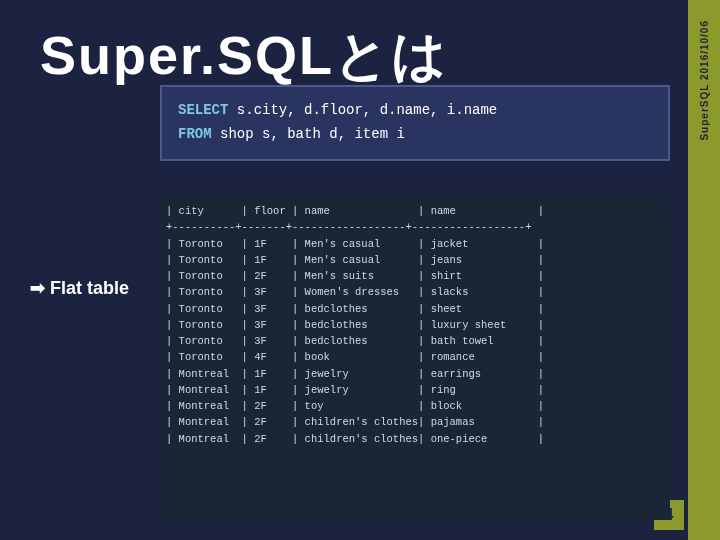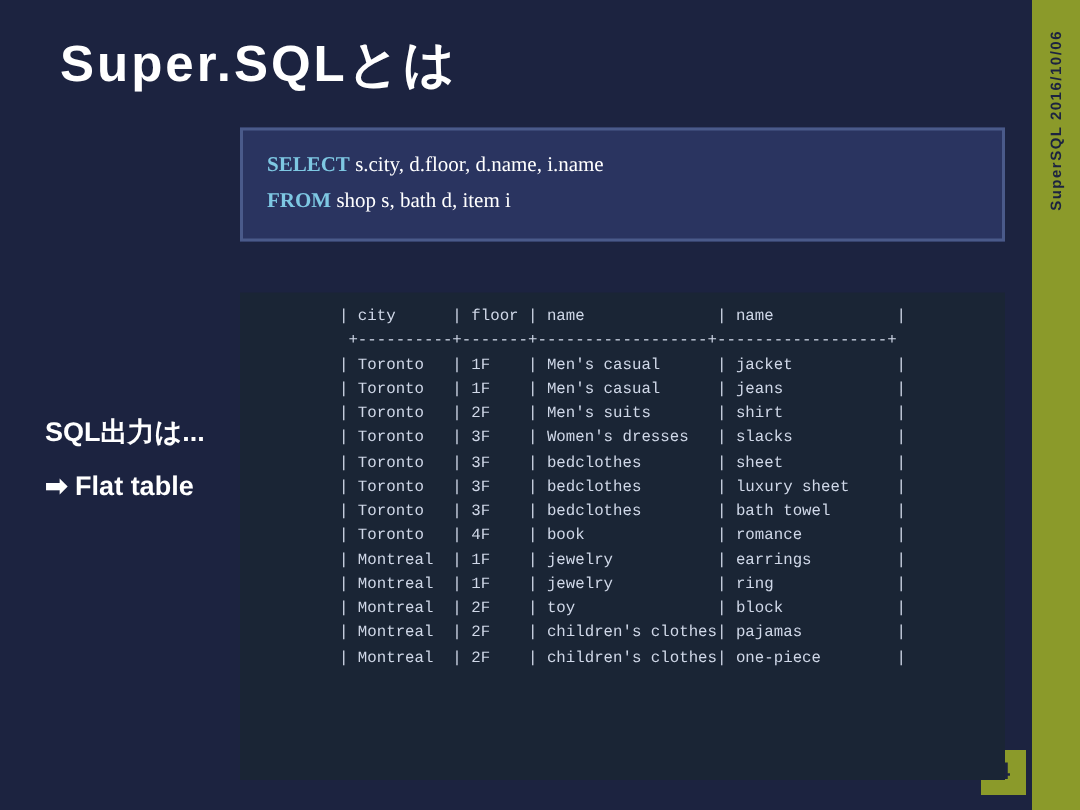--- a/index.html
+++ b/index.html
@@ -67,37 +67,37 @@
       font-size: 16px;
       font-weight: bold;
     }
 
     
     .title {
       position: absolute;
       top: 20px;
       left: 40px;
       color: white;
-      font-size: 34px;
+      font-size: 54px;
       font-weight: bold;
       letter-spacing: 2px;
     }
 
     
     .sql-box {
       position: absolute;
       top: 85px;
       left: 160px;
       right: 50px;
       background: #2a3460;
       border: 2px solid #4a5a8a;
       padding: 12px 16px;
       color: #ffffff;
       font-size: 14px;
-      font-family: Liberation Serif, serif;
+      font-family: Liberation Mono, monospace;
       line-height: 1.7;
     }
 
     .sql-keyword {
       color: #7ec8e3;
       font-weight: bold;
     }
 
     
     .left-label {
@@ -121,21 +121,20 @@
       padding: 8px 6px;
       font-family: 'Courier New', monospace;
       font-size: 10.5px;
       color: #d0d8e8;
       line-height: 1.55;
       overflow: hidden;
     }
 
     .table-content {
       white-space: pre;
-      text-align: center;
     }
   </style>
 </head>
 <body>
 
 <div class="slide">
   <div class="bg"></div>
 
   <div class="title">Super.SQLとは</div>
 
@@ -150,21 +149,20 @@
   <div class="sql-box">
     <div>
       <span class="sql-keyword">SELECT</span><span> s.city, d.floor, d.name, i.name</span>
     </div>
     <div>
       <span class="sql-keyword">FROM</span><span> shop s, bath d, item i</span>
     </div>
   </div>
 
   <div class="left-label">
-    <div>SQL出力は...</div>
     <div>➡ Flat  table</div>
   </div>
 
   <div class="table-container">
     <div class="table-content" id="table-output">| city      | floor | name              | name             |
 +----------+-------+------------------+------------------+
 | Toronto   | 1F    | Men's casual      | jacket           |
 | Toronto   | 1F    | Men's casual      | jeans            |
 | Toronto   | 2F    | Men's suits       | shirt            |
 | Toronto   | 3F    | Women's dresses   | slacks           |

